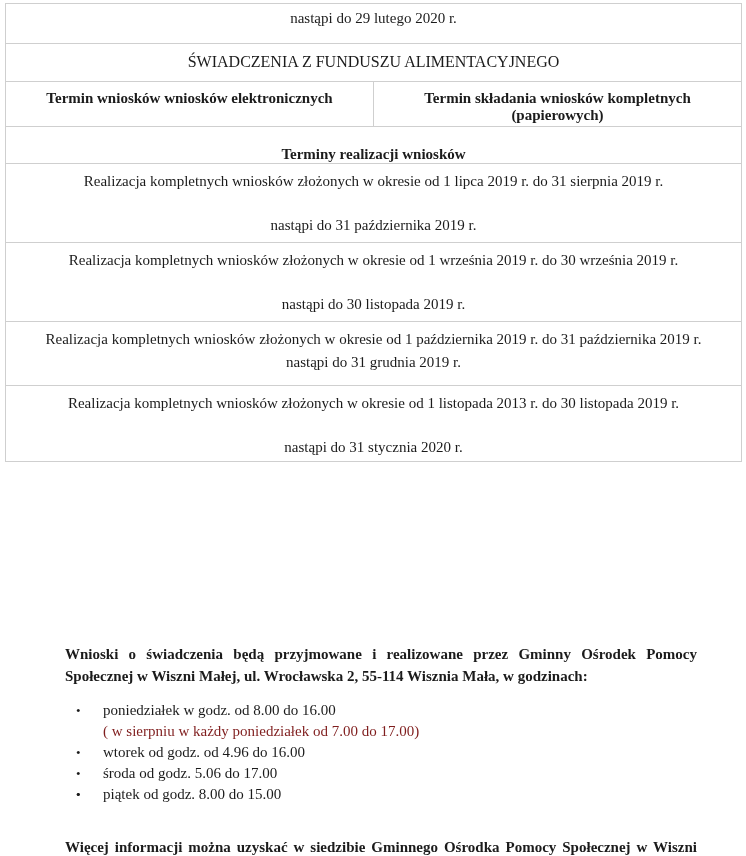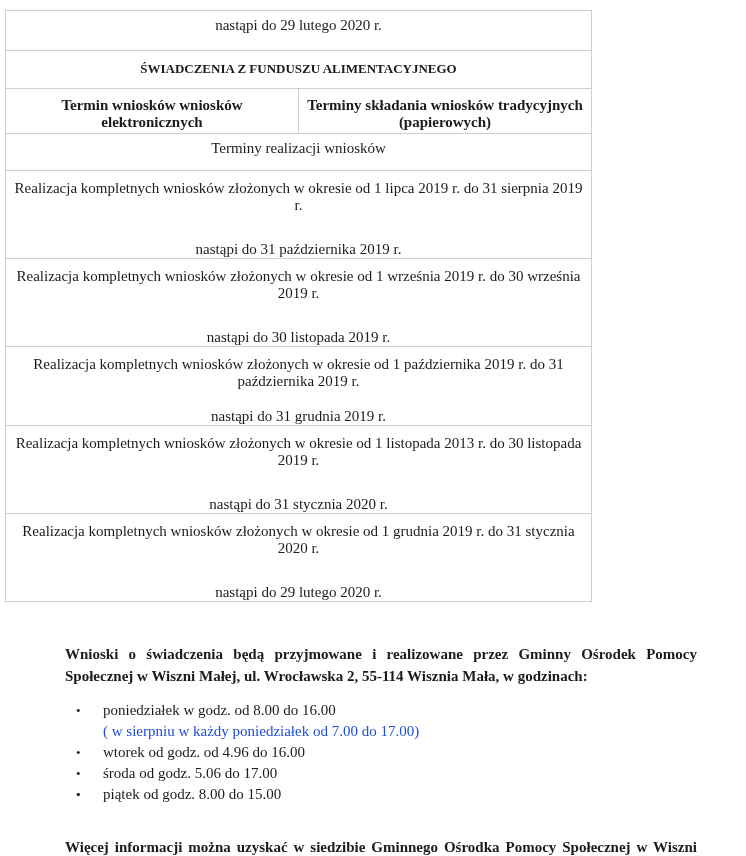--- a/index.html
+++ b/index.html
@@ -12,48 +12,48 @@
     height: 856px;
     position: relative;
     font-family: "Liberation Serif", "DejaVu Serif", serif;
     color: #1b1b1b;
     overflow: hidden;
   }
 
   
   .doc-table {
     position: absolute;
-    top: 10px;
+    top: 3px;
     left: 5px;
-    width: 587px;
+    width: 737px;
     border-collapse: collapse;
     table-layout: fixed;
     font-size: 15px;
     line-height: 17px;
   }
   .doc-table td, .doc-table th {
     border: 1px solid #cfcfcf;
     vertical-align: top;
     text-align: center;
     padding: 0 6px;
     box-sizing: border-box;
     font-weight: normal;
   }
   .col-e { width: 329px; }
   .col-p { width: 408px; }
 
   tr.row-carryover td   { height: 40px; padding-top: 6px; }
-  tr.row-title td       { height: 38px; padding-top: 9px; font-weight: bold; font-size: 13px; }
+  tr.row-title td       { height: 38px; padding-top: 9px; font-weight: normal; font-size: 16px; }
   tr.row-headers th     { height: 45px; padding-top: 8px; font-weight: bold; }
   tr.row-dates td       { height: 42px; padding-top: 9px; }
-  tr.row-subheader td   { height: 37px; padding-top: 6px; font-weight: normal; }
+  tr.row-subheader td   { height: 37px; padding-top: 19px; font-weight: bold; }
 
   tr.row-real td        { padding-top: 9px; }
   tr.row-real .l2       { margin-top: 27px; }
-  tr.row-real.tight .l2 { margin-top: 18px; }
+  tr.row-real.tight .l2 { margin-top: 6px; }
   tr.r0 td { height: 79px; }
   tr.r1 td { height: 79px; }
   tr.r2 td { height: 64px; }
   tr.r3 td { height: 76px; }
   tr.r4 td { height: 77px; }
 
   
   .info {
     position: absolute;
     top: 630px;
@@ -76,40 +76,40 @@
     padding-left: 51px;
   }
   .hour-row .dot {
     position: absolute;
     left: 24px;
     top: 0;
     font-size: 13px;
   }
   .hour-note {
     padding-left: 51px;
-    color: #1d4ed8;
+    color: #7f1d1d;
   }
   .footer-par {
     margin-top: 31px;
   }
 </style>
 </head>
 <body>
 
 <table class="doc-table">
   <tbody>
       <tr class="row-carryover">
     <td colspan="2">nastąpi do 29 lutego 2020 r.</td>
   </tr>
   <tr class="row-title">
     <td colspan="2">ŚWIADCZENIA Z FUNDUSZU ALIMENTACYJNEGO</td>
   </tr>
   <tr class="row-headers">
     <th class="col-e">Termin wniosków wniosków elektronicznych</th>
-    <th class="col-p">Terminy składania wniosków tradycyjnych (papierowych)</th>
+    <th class="col-p">Termin składania wniosków kompletnych (papierowych)</th>
   </tr>
   <tr class="row-subheader">
     <td colspan="2">Terminy realizacji wniosków</td>
   </tr>
 
   <tr class="row-real r0">
     <td colspan="2">
       <div class="l1">Realizacja kompletnych wniosków złożonych w okresie od 1 lipca 2019 r. do 31 sierpnia 2019 r.</div>
       <div class="l2">nastąpi do 31 października 2019 r.</div>
     </td>
@@ -123,26 +123,20 @@
   <tr class="row-real tight r2">
     <td colspan="2">
       <div class="l1">Realizacja kompletnych wniosków złożonych w okresie od 1 października 2019 r. do 31 października 2019 r.</div>
       <div class="l2">nastąpi do 31 grudnia 2019 r.</div>
     </td>
   </tr>
   <tr class="row-real r3">
     <td colspan="2">
       <div class="l1">Realizacja kompletnych wniosków złożonych w okresie od 1 listopada 2013 r. do 30 listopada 2019 r.</div>
       <div class="l2">nastąpi do 31 stycznia 2020 r.</div>
-    </td>
-  </tr>
-  <tr class="row-real r4">
-    <td colspan="2">
-      <div class="l1">Realizacja kompletnych wniosków złożonych w okresie od 1 grudnia 2019 r. do 31 stycznia 2020 r.</div>
-      <div class="l2">nastąpi do 29 lutego 2020 r.</div>
     </td>
   </tr>
 </tbody>
   </table>
 
 <div class="info">
   <p class="bold-par">Wnioski o świadczenia będą przyjmowane i realizowane przez Gminny Ośrodek Pomocy Społecznej w Wiszni Małej, ul. Wrocławska 2, 55-114 Wisznia Mała, w godzinach:</p>
 
   <div class="hours">
     <div class="hour-row">

